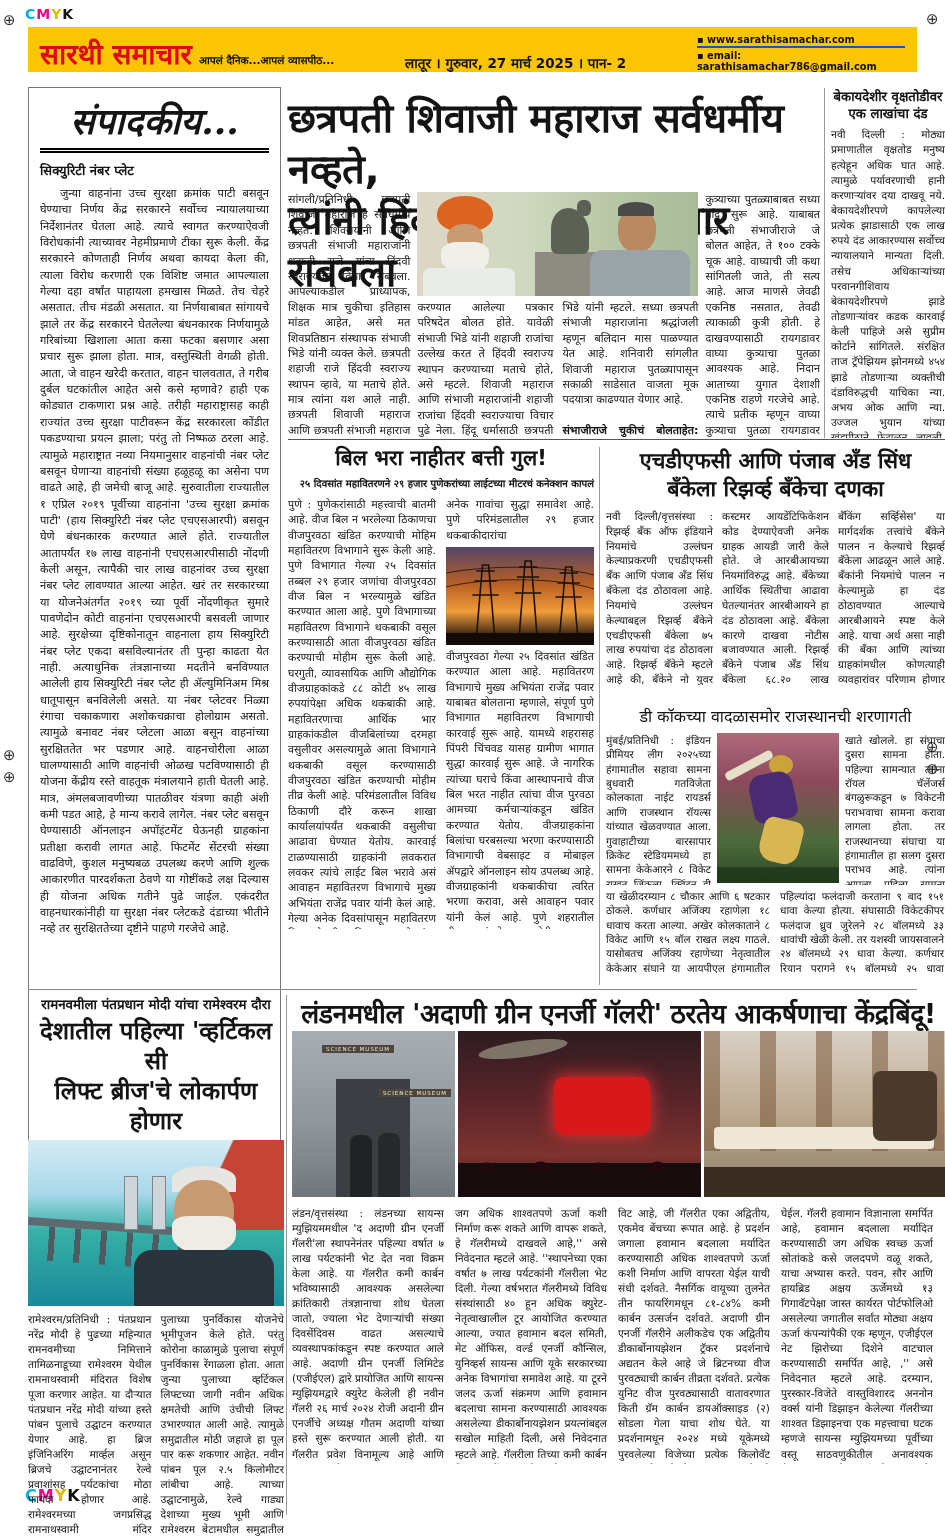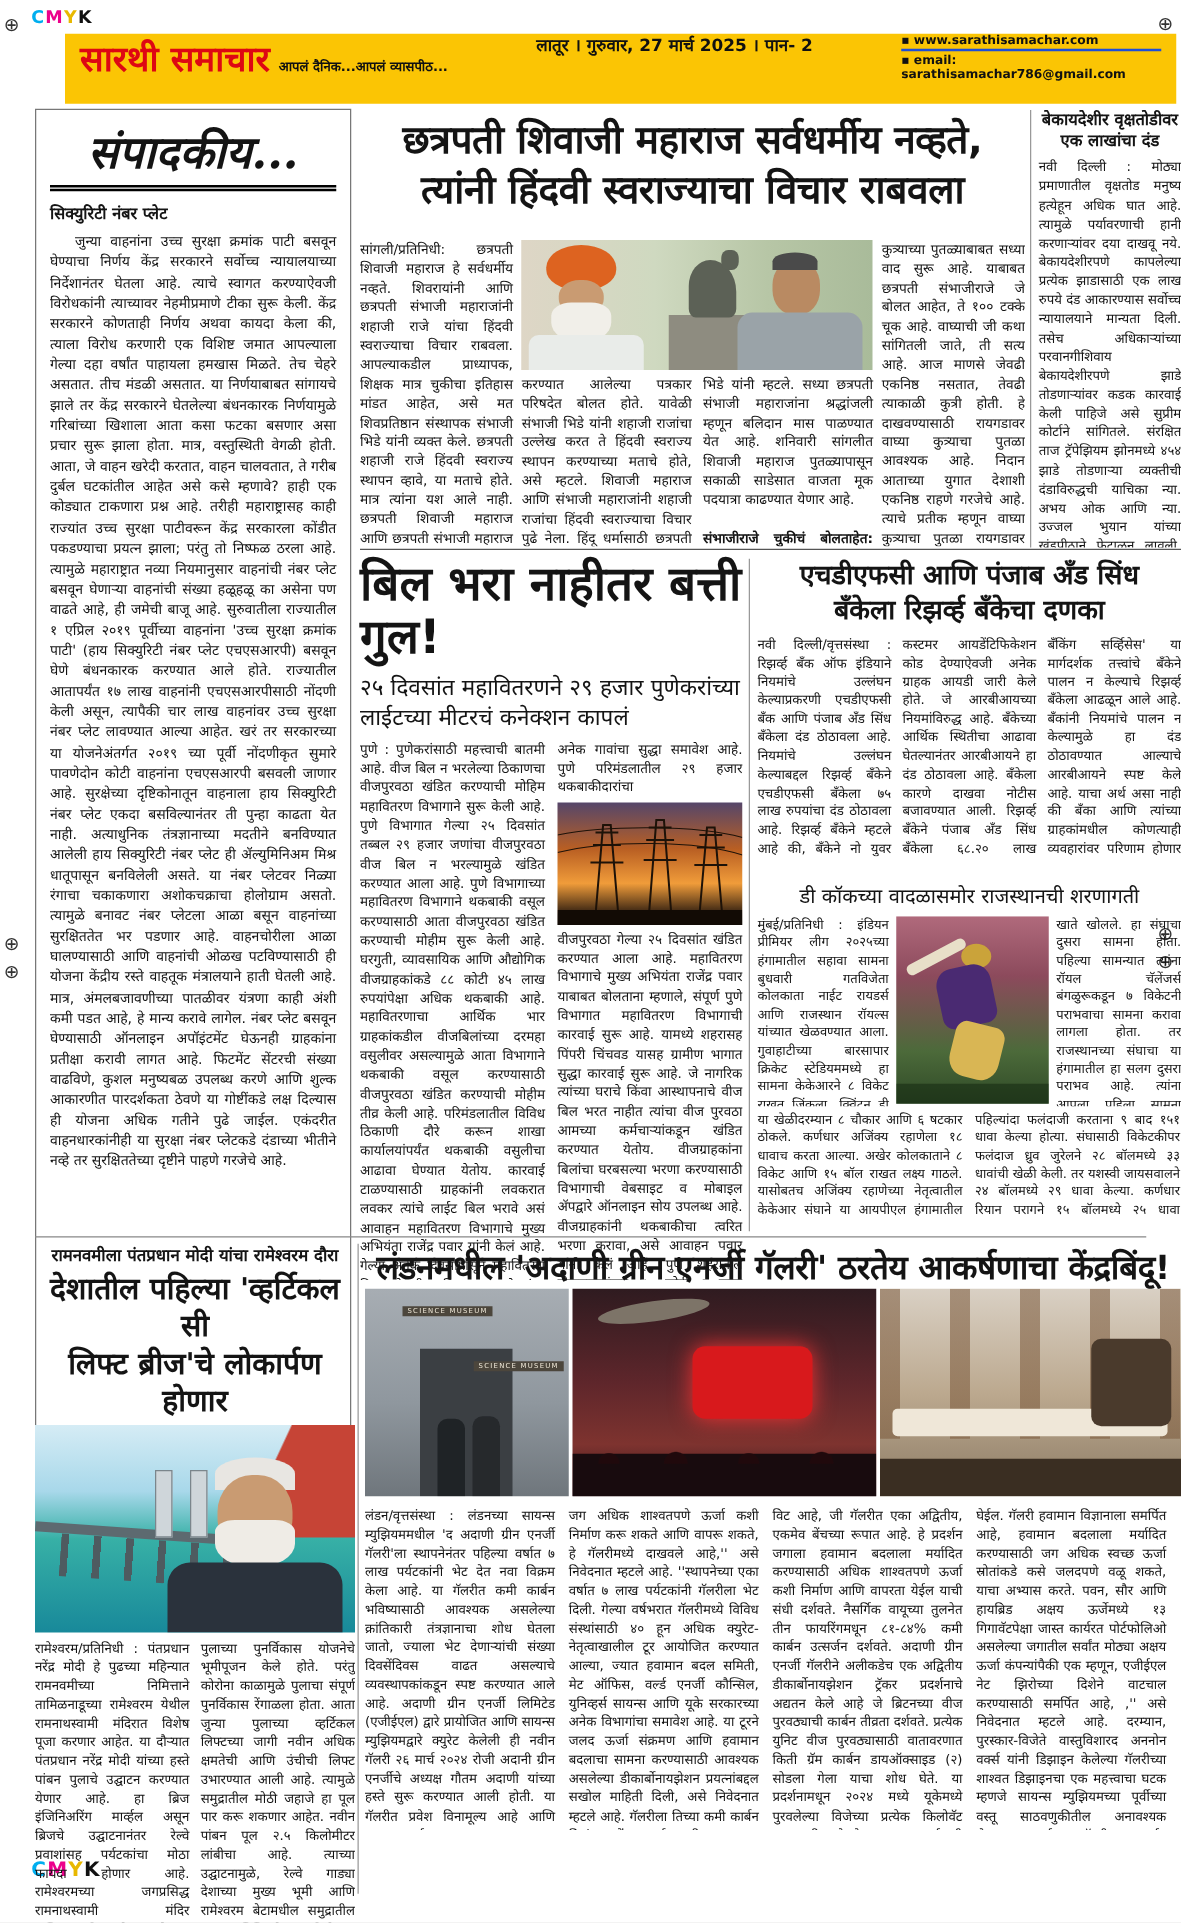--- a/index.html
+++ b/index.html
@@ -3,36 +3,36 @@
 <meta charset="utf-8">
 <style>
   html,body{margin:0;padding:0;background:#e9e9e9;}
   .page{position:relative;width:945px;height:1538px;background:#ffffff;margin:0 auto;
         font-family:"DejaVu Sans","Liberation Sans",sans-serif;color:#141414;overflow:hidden;}
   .abs{position:absolute;box-sizing:border-box;}
   .cmyk{font-size:14px;font-weight:700;letter-spacing:1px;}
   .cmyk .c{color:#00AEEF}.cmyk .m{color:#EC008C}.cmyk .y{color:#E8B800}.cmyk .k{color:#111}
   .regmark{font-size:15px;color:#333;line-height:1;}
   
-  .masthead{left:28px;top:27px;width:889px;height:56px;background:#FBC504;display:flex;align-items:flex-start;padding:0 12px;margin-left:24px;}
+  .masthead{left:28px;top:27px;width:889px;height:45px;background:#FBC504;display:flex;align-items:flex-end;padding:0 12px;}
   .mh-logo{display:flex;align-items:baseline;gap:7px;}
   .mh-title{font-family:"DejaVu Serif","Liberation Serif",serif;font-size:28px;font-weight:800;color:#DE0713;white-space:nowrap;}
   .mh-tagline{font-size:10.5px;font-weight:700;color:#111;white-space:nowrap;}
   .mh-date{flex:1;text-align:center;font-size:13.5px;font-weight:700;color:#111;}
   .mh-contact{width:208px;font-size:9.8px;font-weight:700;color:#111;}
   .mh-contact div::before{content:"▪ ";}
   .mh-line1{border-bottom:2px solid #1d4ed8;padding-bottom:1px;margin-bottom:2px;}
   
   .editorial{left:28px;top:87px;width:253px;height:1133px;border:1.5px solid #777;padding:8px 11px;overflow:hidden;}
   .ed-title{font-family:"DejaVu Serif","Liberation Serif",serif;font-style:italic;font-weight:700;font-size:36px;
             text-align:center;border-bottom:5px double #000;padding-bottom:3px;margin-bottom:8px;}
   .ed-sub{font-size:13px;font-weight:700;margin:2px 0 7px;}
   .ed-body{font-size:11.2px;line-height:1.46;text-align:justify;text-indent:20px;}
   
-  .lead-head{left:288px;top:93px;width:532px;text-align:center;font-size:31px;font-weight:800;line-height:1.28;letter-spacing:-.3px;}
+  .lead-head{left:288px;top:93px;width:532px;text-align:left;font-size:40px;font-weight:800;line-height:1.28;letter-spacing:-.3px;}
   .lead-body{left:288px;top:192px;width:532px;height:245px;display:flex;gap:7px;overflow:hidden;
              font-size:11px;line-height:1.4;text-align:justify;}
   .lcol1{width:126px;}.lcol4{width:118px;}
   .lmid{width:281px;}
   .lmid-cols{display:flex;gap:9px;margin-top:4px;}
   .lmid-cols>div{width:136px;}
   .lead-subhead{font-weight:800;margin-top:15px;}
   
   .photo{position:relative;overflow:hidden;background:#bbb;}
   .shape{position:absolute;}
@@ -46,22 +46,22 @@
   .museum-sign{position:absolute;background:#4c463c;color:#efe8d8;font-size:5.5px;letter-spacing:1px;
                padding:1px 4px;white-space:nowrap;}
   
   .tree{left:824px;top:88px;width:121px;height:350px;border-left:1px solid #999;padding-left:6px;overflow:hidden;}
   .tree-head{font-size:13.2px;font-weight:800;text-align:center;line-height:1.3;margin-bottom:5px;}
   .tree-body{font-size:10.6px;line-height:1.43;text-align:justify;}
   .hrule{border-top:1px solid #555;}
   .vrule{border-left:1px solid #999;}
   
   .bill{left:288px;top:447px;width:306px;}
-  .bill-head{font-size:38px;font-weight:800;text-align:left;line-height:1.1;}
-  .bill-sub{font-size:18px;font-weight:400;text-align:left;margin:6px 0 7px;}
+  .bill-head{font-size:21px;font-weight:800;text-align:center;line-height:1.1;}
+  .bill-sub{font-size:10px;font-weight:700;text-align:right;margin:6px 0 7px;}
   .bill-cols{display:flex;gap:10px;height:432px;overflow:hidden;font-size:10.8px;line-height:1.42;text-align:justify;}
   .bill-cols>div{width:148px;}
   
   .bank{left:606px;top:447px;width:339px;}
   .bank-head{font-size:21.5px;font-weight:800;text-align:center;line-height:1.3;margin-bottom:7px;}
   .bank-cols{display:flex;gap:9px;height:176px;overflow:hidden;font-size:10.6px;line-height:1.4;text-align:justify;}
   .bank-cols>div{width:107px;}
   
   .kkr{left:606px;top:700px;width:339px;}
   .kkr-head{font-size:26px;font-weight:800;text-align:center;line-height:1.1;}

